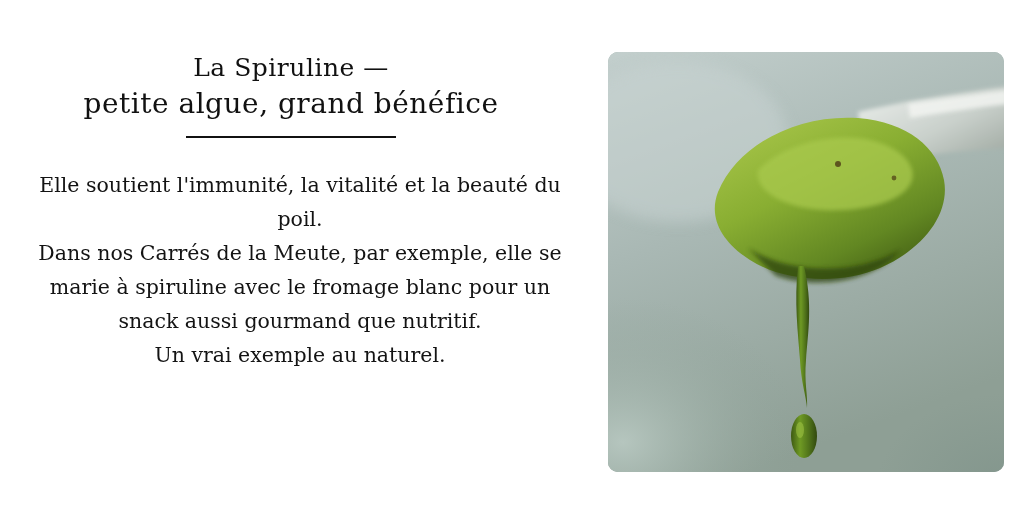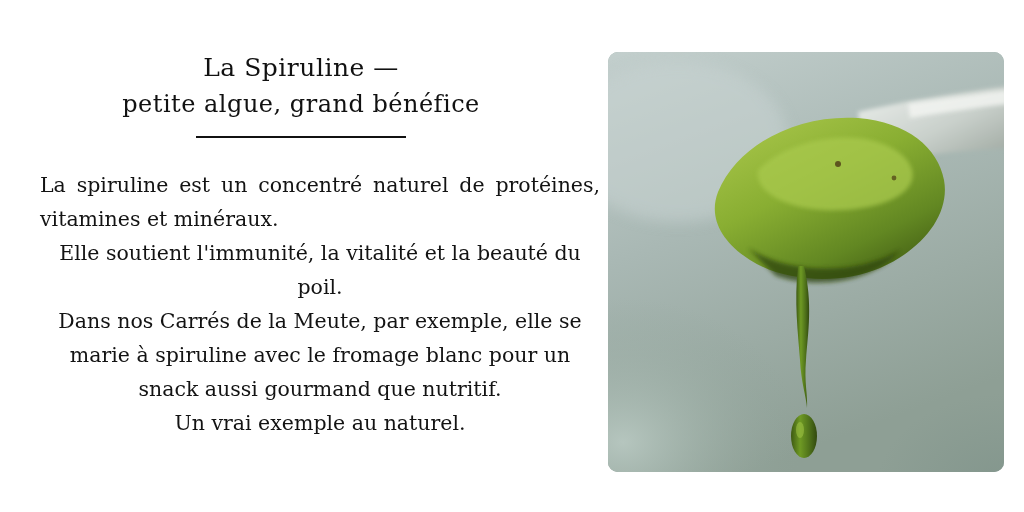--- a/index.html
+++ b/index.html
@@ -21,40 +21,40 @@
     display: flex;
     flex-direction: row;
     box-sizing: border-box;
   }
 
   
   .text-col {
     width: 590px;
     height: 512px;
     box-sizing: border-box;
-    padding: 50px 28px 20px 40px;
+    padding: 50px 28px 20px 20px;
     display: flex;
     flex-direction: column;
     align-items: flex-start;
   }
   .title-block {
     width: 100%;
     text-align: center;
   }
   .title-line {
     font-family: "DejaVu Serif", serif;
     font-size: 25px;
     line-height: 36px;
     letter-spacing: 0.5px;
     color: #111111;
     font-weight: 400;
     white-space: nowrap;
   }
   .title-line.second {
-    font-size: 24px;
+    font-size: 28px;
   }
   .divider {
     width: 210px;
     height: 2px;
     background: #111111;
     margin: 14px auto 0 auto;
   }
 
   .body-block {
     margin-top: 30px;
@@ -102,21 +102,20 @@
 
   <div class="text-col">
 
     <div class="title-block">
       <div class="title-line">La Spiruline —</div>
       <div class="title-line second">petite algue, grand bénéfice</div>
       <div class="divider"></div>
     </div>
 
     <div class="body-block">
-      <p class="para justify">La spiruline est un concentré naturel de protéines, vitamines et minéraux.</p>
       <p class="para">Elle soutient l'immunité, la vitalité et la beauté du poil.</p>
       <p class="para">Dans nos Carrés de la Meute, par exemple, elle se marie à spiruline avec le fromage blanc pour un snack aussi gourmand que nutritif.</p>
       <p class="para">Un vrai exemple au naturel.</p>
     </div>
 
   </div>
 
   <div class="img-col">
     <div class="photo">
       <svg viewBox="0 0 396 420" preserveAspectRatio="xMidYMid slice">

